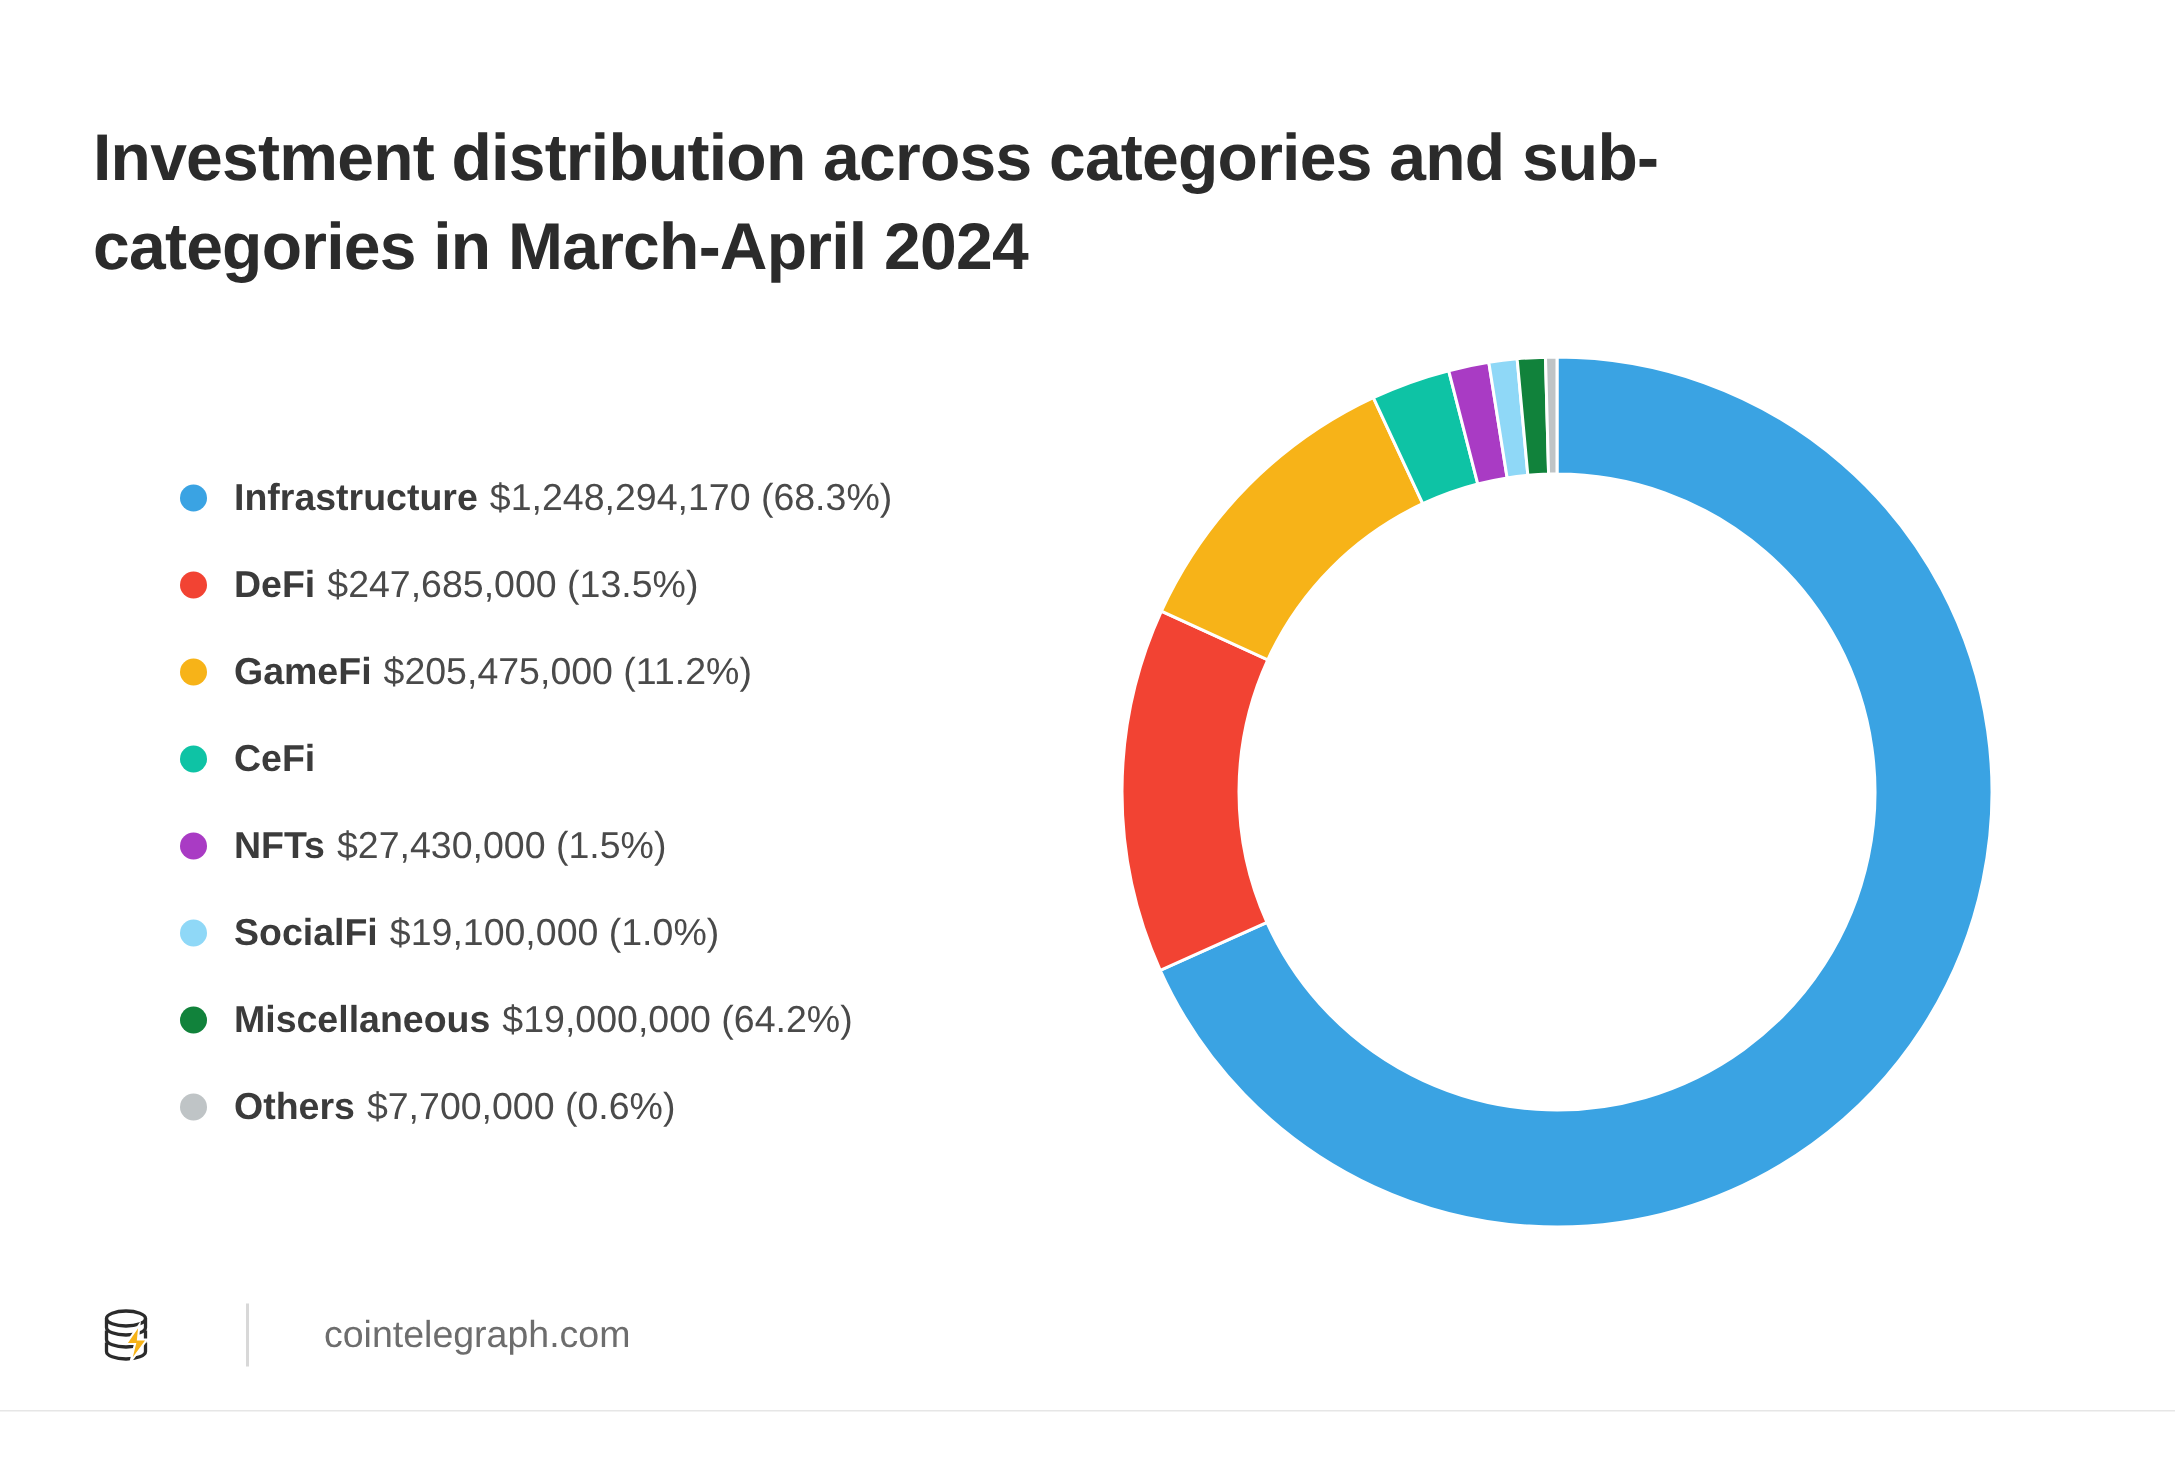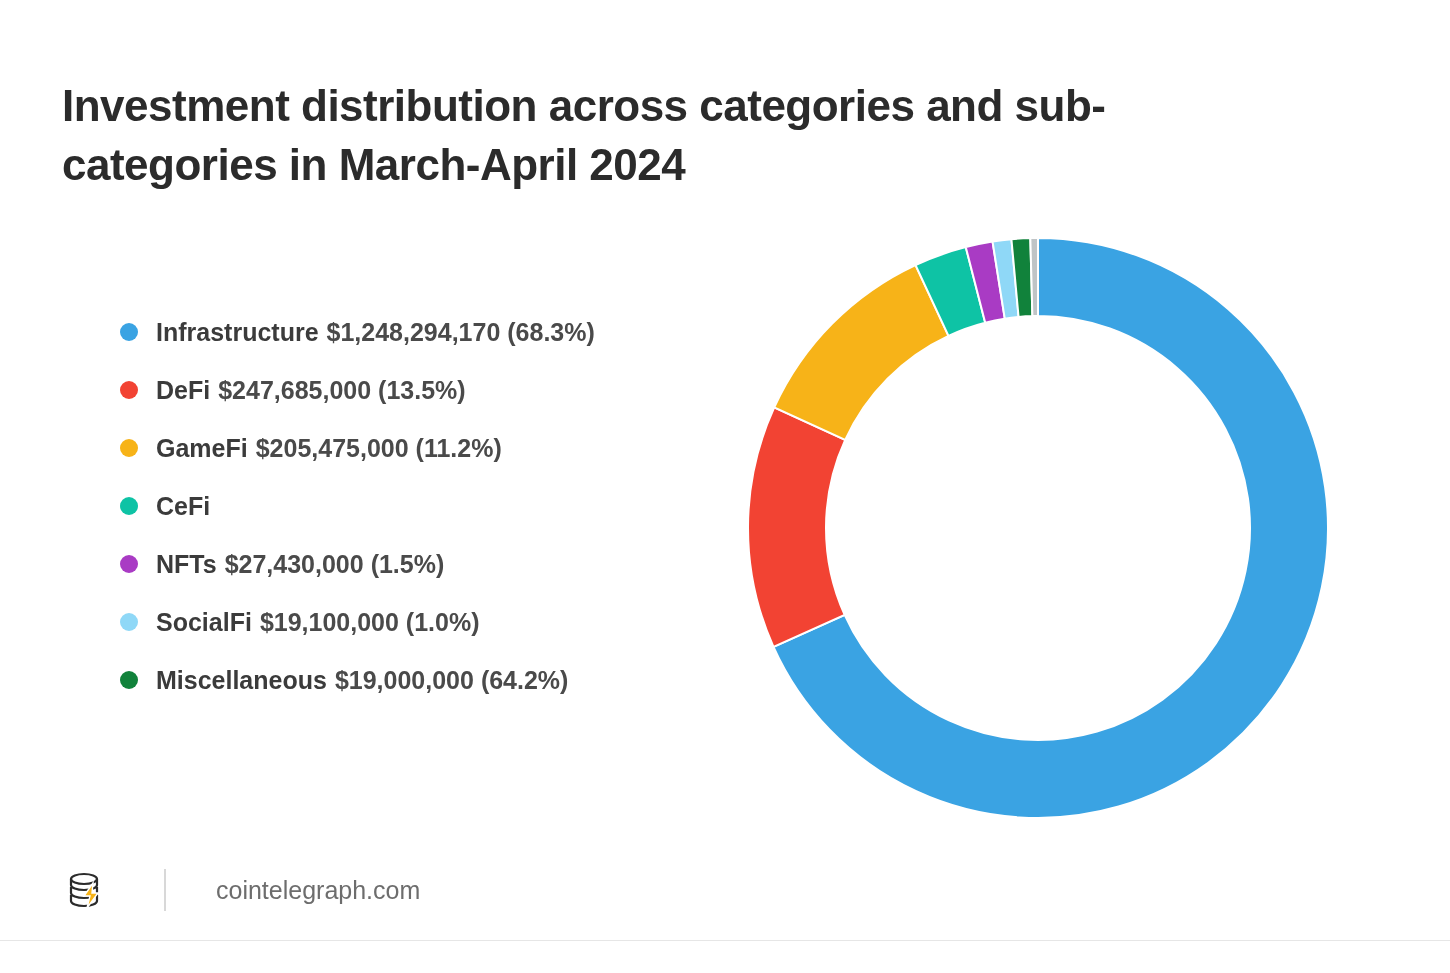--- a/index.html
+++ b/index.html
@@ -59,21 +59,21 @@
     margin-right: 18px;
   }
 
   .legend-label {
     font-weight: bold;
     color: #3b3b3b;
     margin-right: 8px;
   }
 
   .legend-value {
-    font-weight: bold;
+    font-weight: normal;
     color: #4a4a4a;
   }
 
   .chart-wrap {
     position: absolute;
     left: 738px;
     top: 228px;
     width: 600px;
     height: 600px;
   }
@@ -155,20 +155,25 @@
     </div>
     <div class="legend-item">
       <span class="legend-dot" style="background:#8fd8f7"></span>
       <span class="legend-label">SocialFi</span>
       <span class="legend-value">$19,100,000 (1.0%)</span>
     </div>
     <div class="legend-item">
       <span class="legend-dot" style="background:#11823b"></span>
       <span class="legend-label">Miscellaneous</span>
       <span class="legend-value">$19,000,000 (64.2%)</span>
+    </div>
+    <div class="legend-item">
+      <span class="legend-dot" style="background:#bfc4c6"></span>
+      <span class="legend-label">Others</span>
+      <span class="legend-value">$7,700,000 (0.6%)</span>
     </div>
   </div>
 
   <div class="chart-wrap">
     <svg class="donut" viewBox="0 0 600 600">
       <g id="donut-slices" transform="translate(300,300)">
           <path d="M 1.7757378587636622e-14 -290 A 290 290 0 1 1 -264.5076294935599 118.89370857912402 L -193.36419811253342 86.91540075439411 A 212 212 0 1 0 1.2981256070961945e-14 -212 Z" fill="#3aa3e3" stroke="#ffffff" stroke-width="2"></path>
           <path d="M -264.5076294935599 118.89370857912402 A 290 290 0 0 1 -263.74759231122783 -120.57034274659065 L -192.80858472407002 -88.14107814578352 A 212 212 0 0 0 -193.36419811253342 86.91540075439411 Z" fill="#f24333" stroke="#ffffff" stroke-width="2"></path>
           <path d="M -263.74759231122783 -120.57034274659065 A 290 290 0 0 1 -122.43808564116459 -262.8857454951235 L -89.50646260664446 -192.17854498264202 A 212 212 0 0 0 -192.80858472407002 -88.14107814578352 Z" fill="#f7b318" stroke="#ffffff" stroke-width="2"></path>
           <path d="M -122.43808564116459 -262.8857454951235 A 290 290 0 0 1 -72.21527568456521 -280.8646541624671 L -52.79185670733733 -205.321747180838 A 212 212 0 0 0 -89.50646260664446 -192.17854498264202 Z" fill="#0ec3a5" stroke="#ffffff" stroke-width="2"></path>

